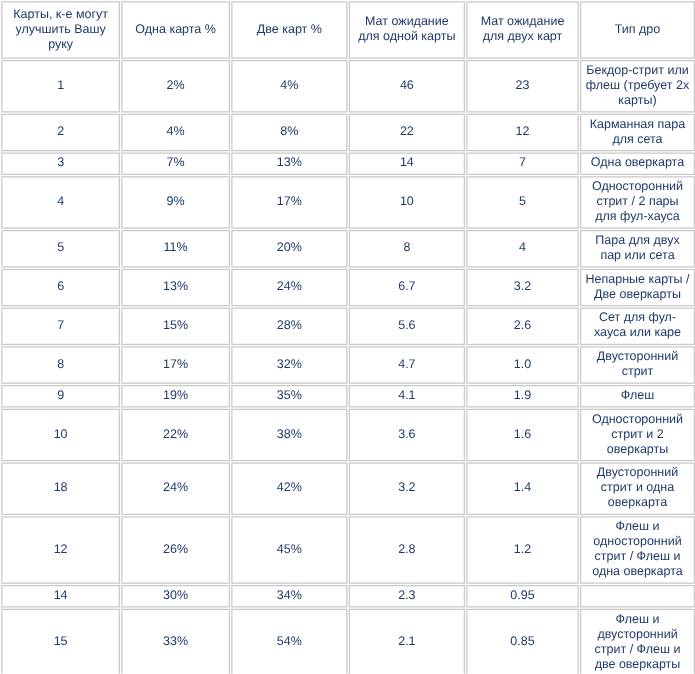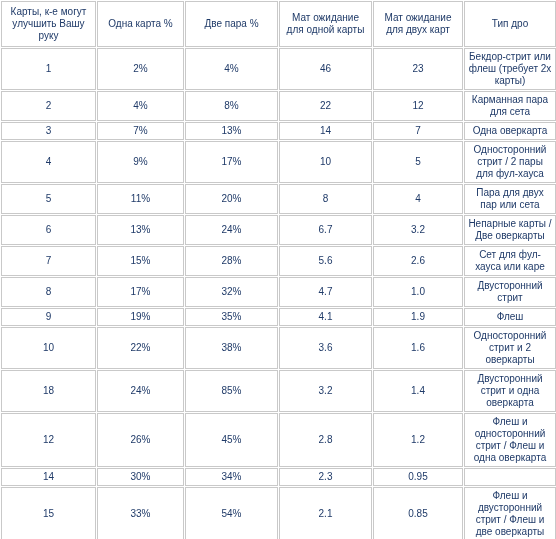--- a/index.html
+++ b/index.html
@@ -52,21 +52,21 @@
       <col class="c-one">
       <col class="c-two">
     <col class="c-mat1">
       <col class="c-mat2">
       <col class="c-type">
   </colgroup>
   <thead>
     <tr>
       <th>Карты, к-е могут улучшить Вашу руку</th>
       <th>Одна карта %</th>
-      <th>Две пара %</th>
+      <th>Две карт %</th>
       <th>Мат ожидание для одной карты</th>
       <th>Мат ожидание для двух карт</th>
       <th>Тип дро</th>
     </tr>
   </thead>
   <tbody id="table-body">
       <tr>
         <td>1</td>
         <td>2%</td>
         <td>4%</td>
@@ -142,21 +142,21 @@
         <td>10</td>
         <td>22%</td>
         <td>38%</td>
         <td>3.6</td>
         <td>1.6</td>
         <td>Односторонний стрит и 2 оверкарты</td>
       </tr>
       <tr>
         <td>18</td>
         <td>24%</td>
-        <td>85%</td>
+        <td>42%</td>
         <td>3.2</td>
         <td>1.4</td>
         <td>Двусторонний стрит и одна оверкарта</td>
       </tr>
       <tr>
         <td>12</td>
         <td>26%</td>
         <td>45%</td>
         <td>2.8</td>
         <td>1.2</td>

